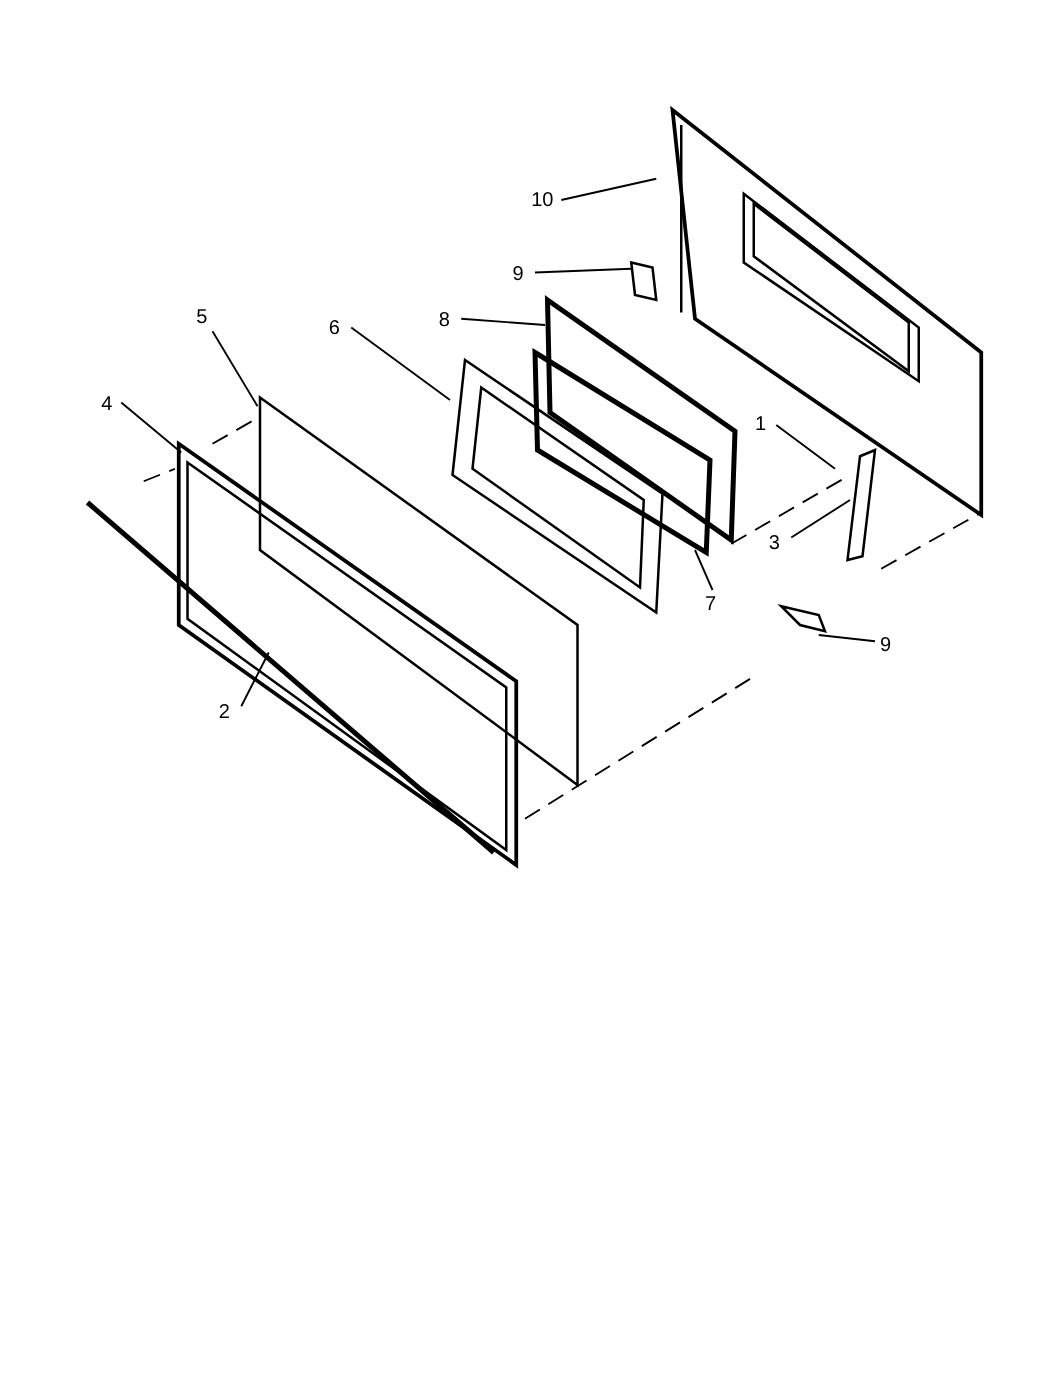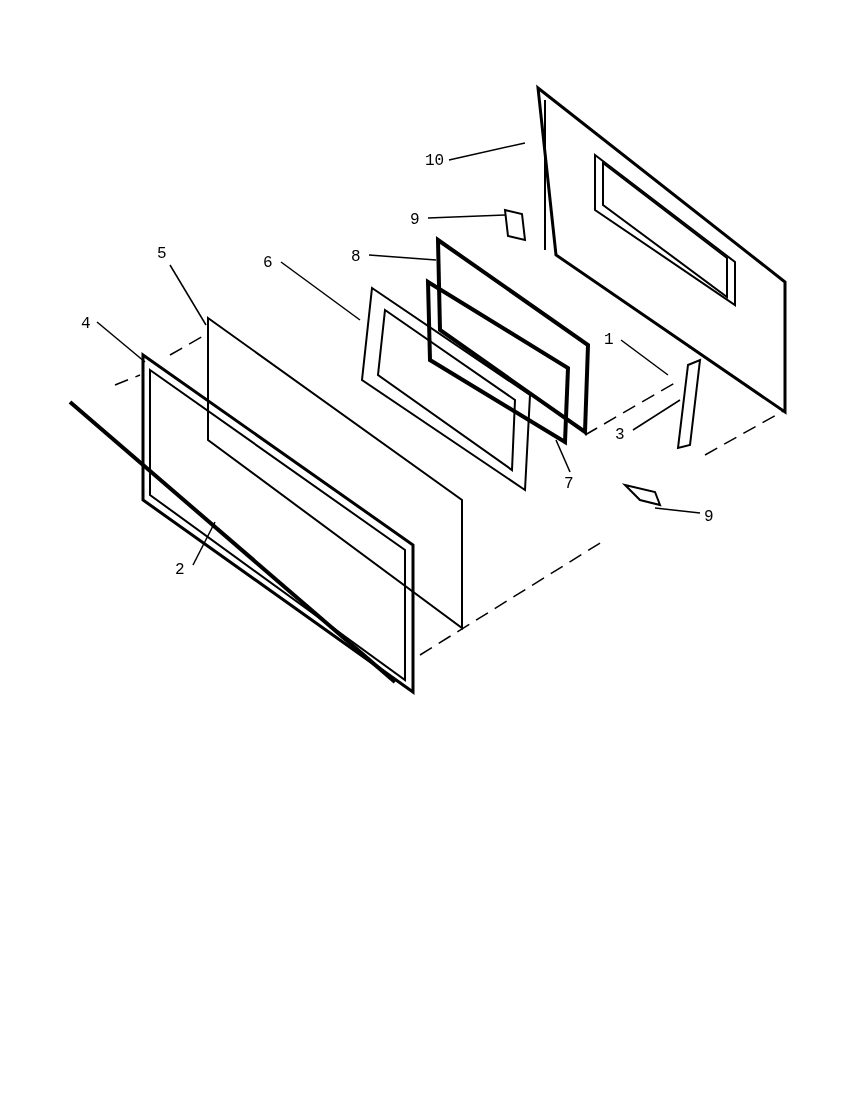--- a/index.html
+++ b/index.html
@@ -1,18 +1,18 @@
 <!DOCTYPE html>
 <html><head>
 <meta charset="utf-8">
 <style>
   html,body{margin:0;padding:0;background:#fff;}
   body{width:848px;height:1100px;position:relative;overflow:hidden;font-family:"Liberation Sans",sans-serif;}
   svg{position:absolute;left:0;top:0;}
-  .lbl{position:absolute;font-size:16px;color:#000;font-family:Liberation Mono, monospace;}
+  .lbl{position:absolute;font-size:16px;color:#000;font-family:Liberation Sans, sans-serif;}
 </style>
 </head>
 <body>
 
 <svg width="848" height="1100" viewBox="0 0 848 1100" fill="none" stroke="#000" stroke-width="2">
 
   <g>
     <polygon points="538,88 785,282 785,412 556,255" stroke-width="3"></polygon>
     <polygon points="595,155 735,262 735,305 595,210"></polygon>
     <polygon points="603,163 727,258 727,297 603,205"></polygon>

